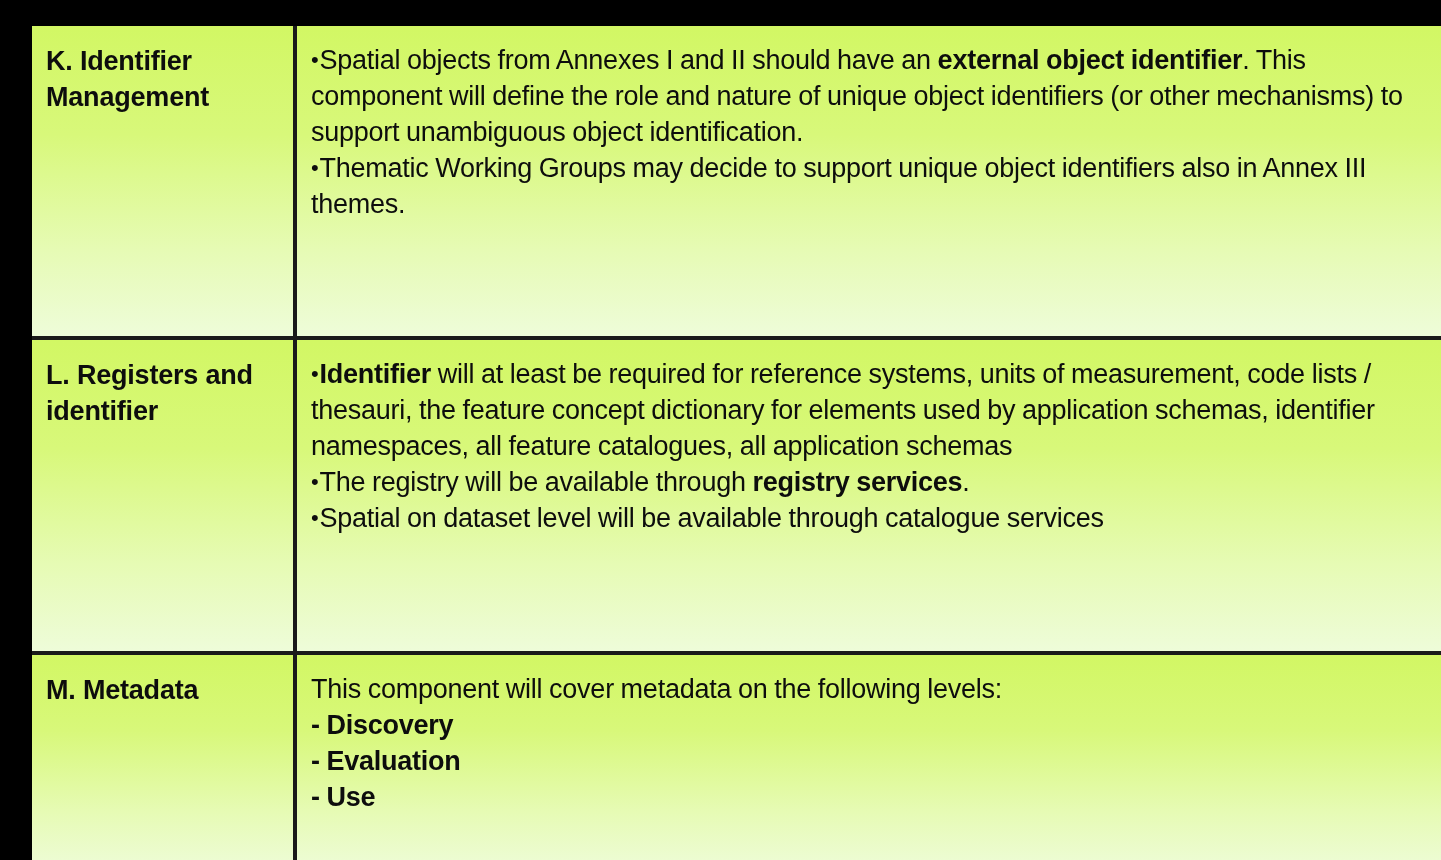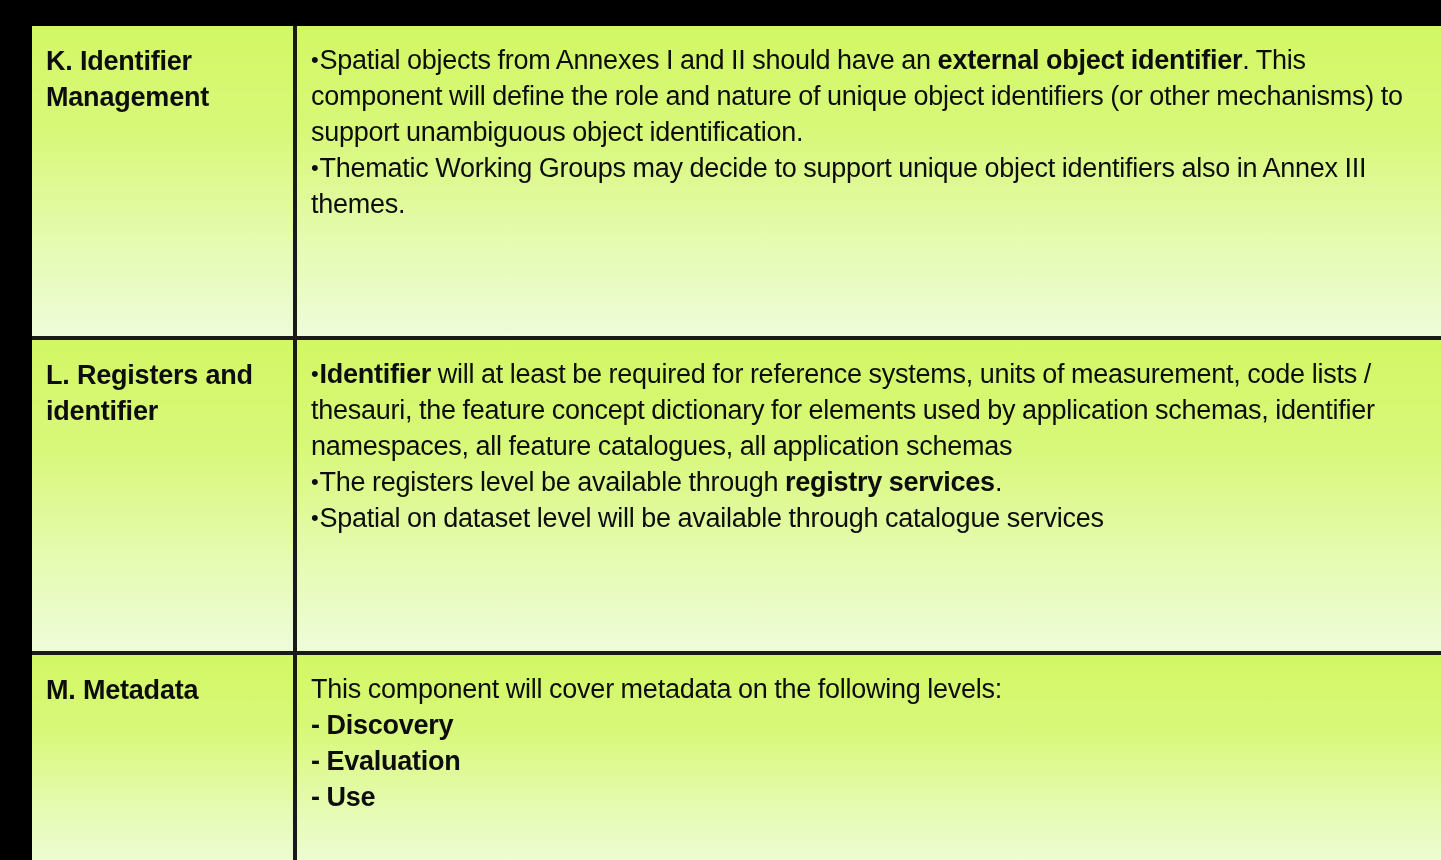--- a/index.html
+++ b/index.html
@@ -125,21 +125,21 @@
       <tr class="row-l row-divider-top">
         <td class="label-cell">
           <div class="label-text">
             <span>L. Registers and</span><br>
             <span>identifier</span>
           </div>
         </td>
         <td class="body-cell">
           <div class="body-text">
             <p class="bullet-line bullet"><b>Identifier</b><span> will at least be required for reference systems, units of measurement, code lists / thesauri, the feature concept dictionary for elements used by application schemas, identifier namespaces,  all feature catalogues, all application schemas</span></p>
-            <p class="bullet-line bullet"><span>The registers level be available through </span><b>registry services</b><span>.</span></p>
+            <p class="bullet-line bullet"><span>The registry will be available through </span><b>registry services</b><span>.</span></p>
             <p class="bullet-line bullet"><span>Spatial on dataset level will be available through catalogue services</span></p>
           </div>
         </td>
       </tr>
 
       <tr class="row-m row-divider-top">
         <td class="label-cell">
           <div class="label-text">
             <span>M. Metadata</span>
           </div>

